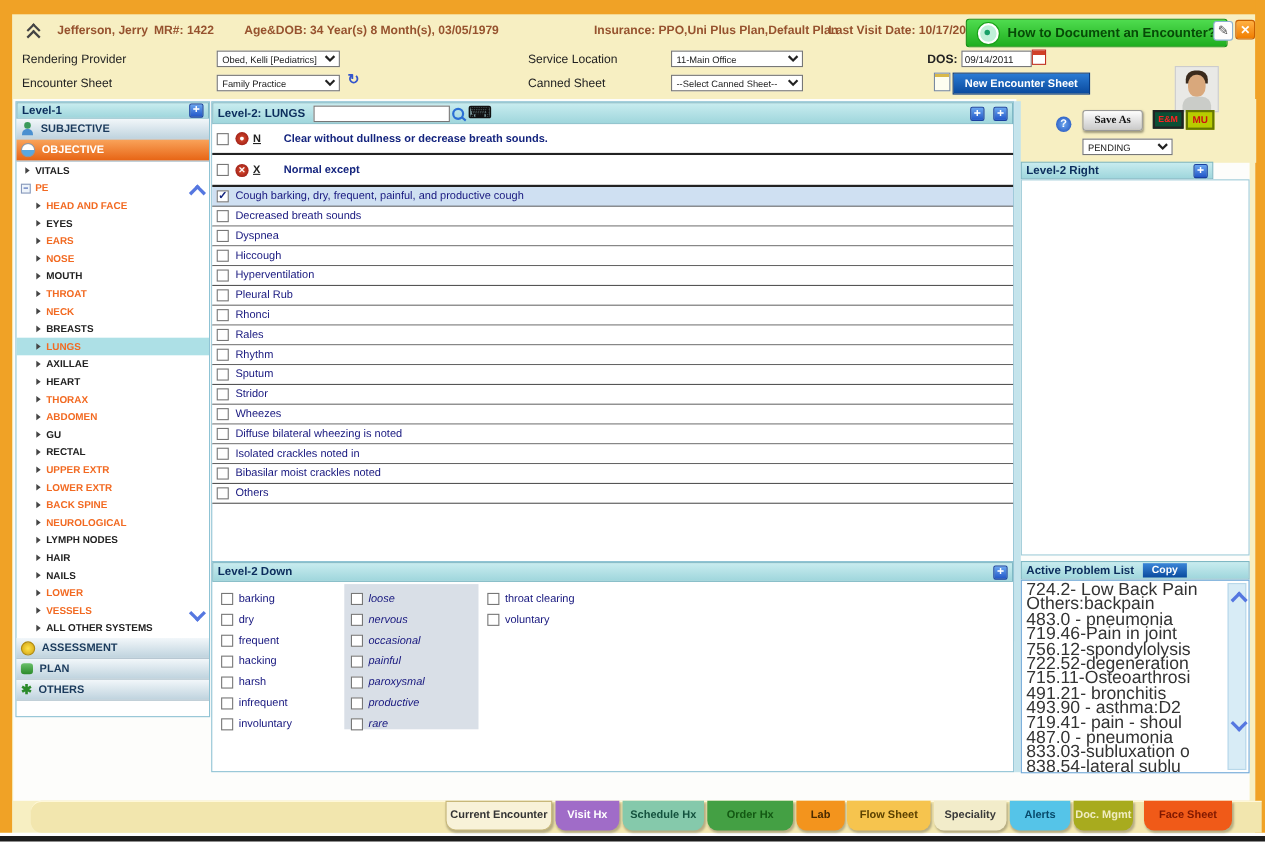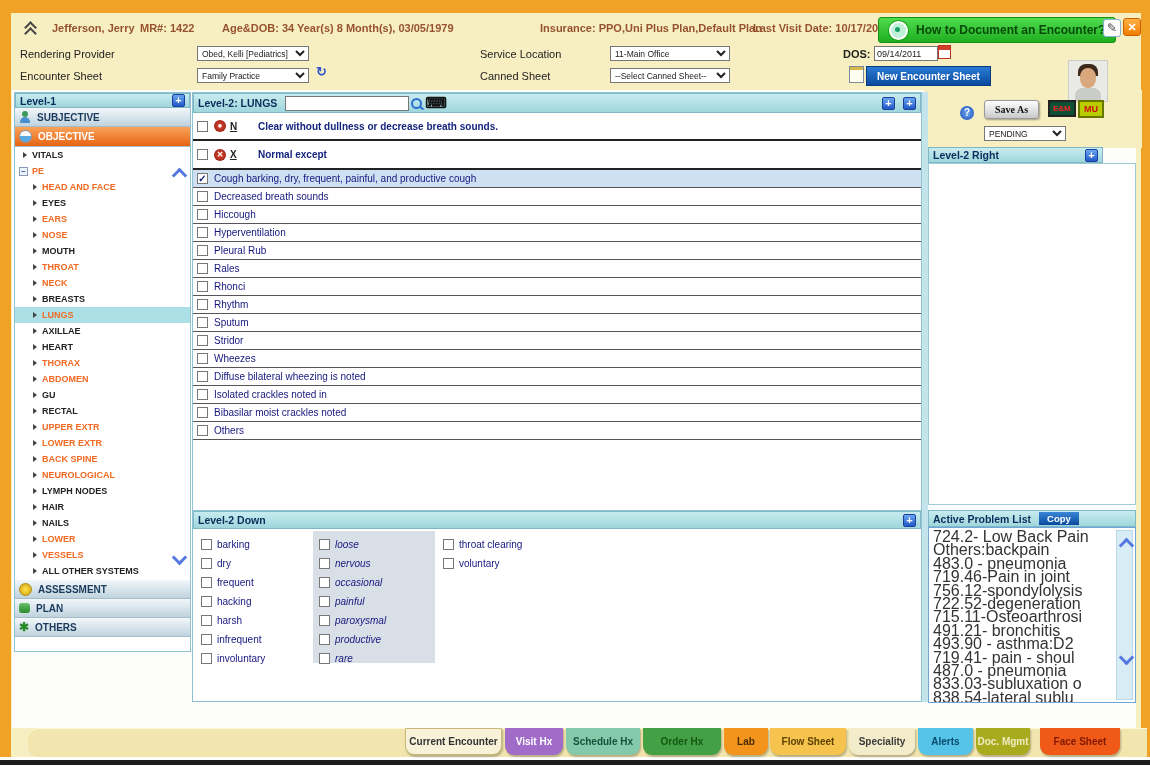--- a/index.html
+++ b/index.html
@@ -344,37 +344,41 @@
       <div class="l2row sel">
         <span class="cb">✓</span>
         <span class="ltxt">Cough barking, dry, frequent, painful, and productive cough</span>
       </div>
       <div class="l2row">
         <span class="cb"></span>
         <span class="ltxt">Decreased breath sounds</span>
       </div>
       <div class="l2row">
         <span class="cb"></span>
+        <span class="ltxt">Dyspnea</span>
+      </div>
+      <div class="l2row">
+        <span class="cb"></span>
         <span class="ltxt">Hiccough</span>
       </div>
       <div class="l2row">
         <span class="cb"></span>
         <span class="ltxt">Hyperventilation</span>
       </div>
       <div class="l2row">
         <span class="cb"></span>
         <span class="ltxt">Pleural Rub</span>
       </div>
       <div class="l2row">
         <span class="cb"></span>
+        <span class="ltxt">Rhonci</span>
+      </div>
+      <div class="l2row">
+        <span class="cb"></span>
         <span class="ltxt">Rales</span>
-      </div>
-      <div class="l2row">
-        <span class="cb"></span>
-        <span class="ltxt">Rhonci</span>
       </div>
       <div class="l2row">
         <span class="cb"></span>
         <span class="ltxt">Rhythm</span>
       </div>
       <div class="l2row">
         <span class="cb"></span>
         <span class="ltxt">Sputum</span>
       </div>
       <div class="l2row">

